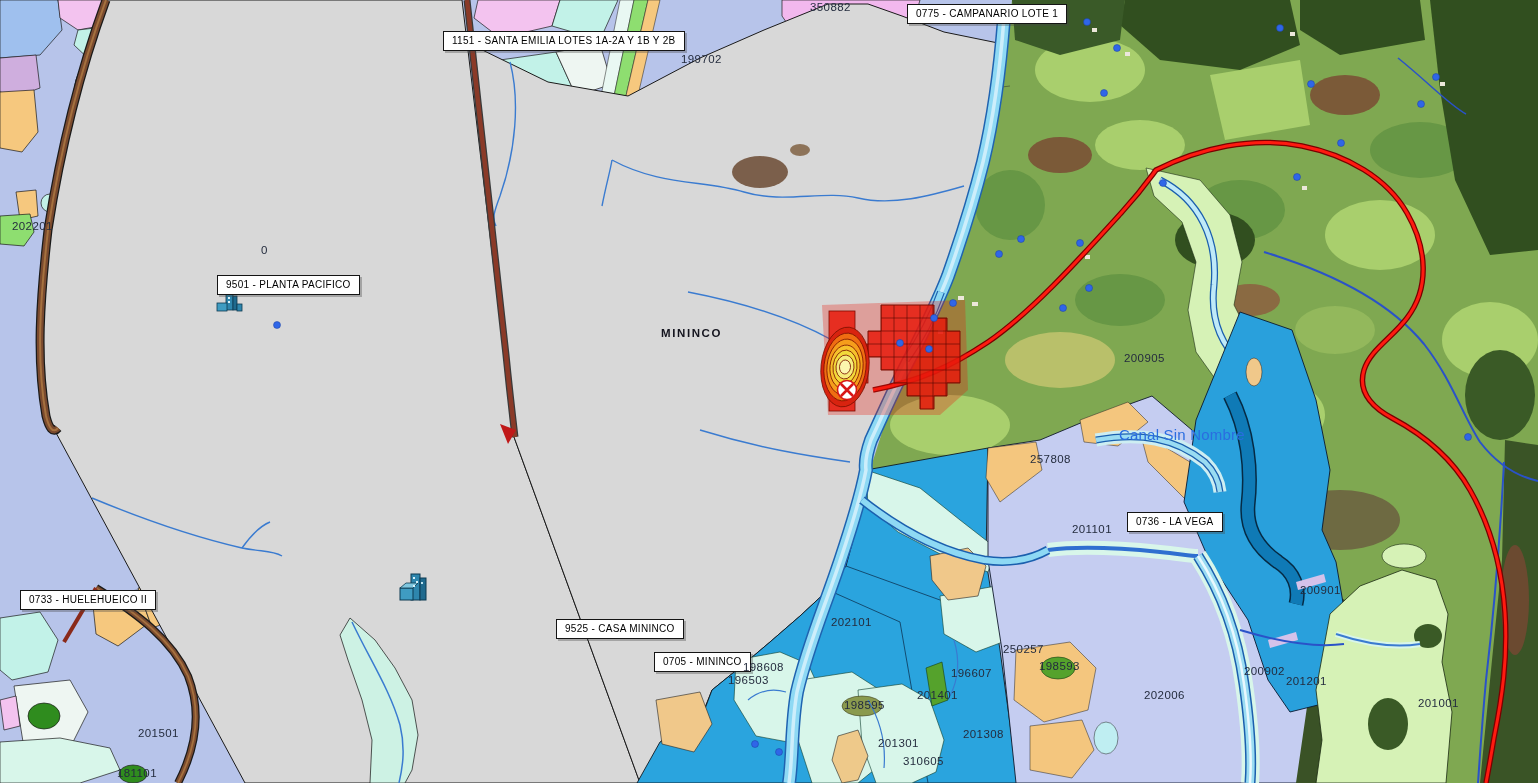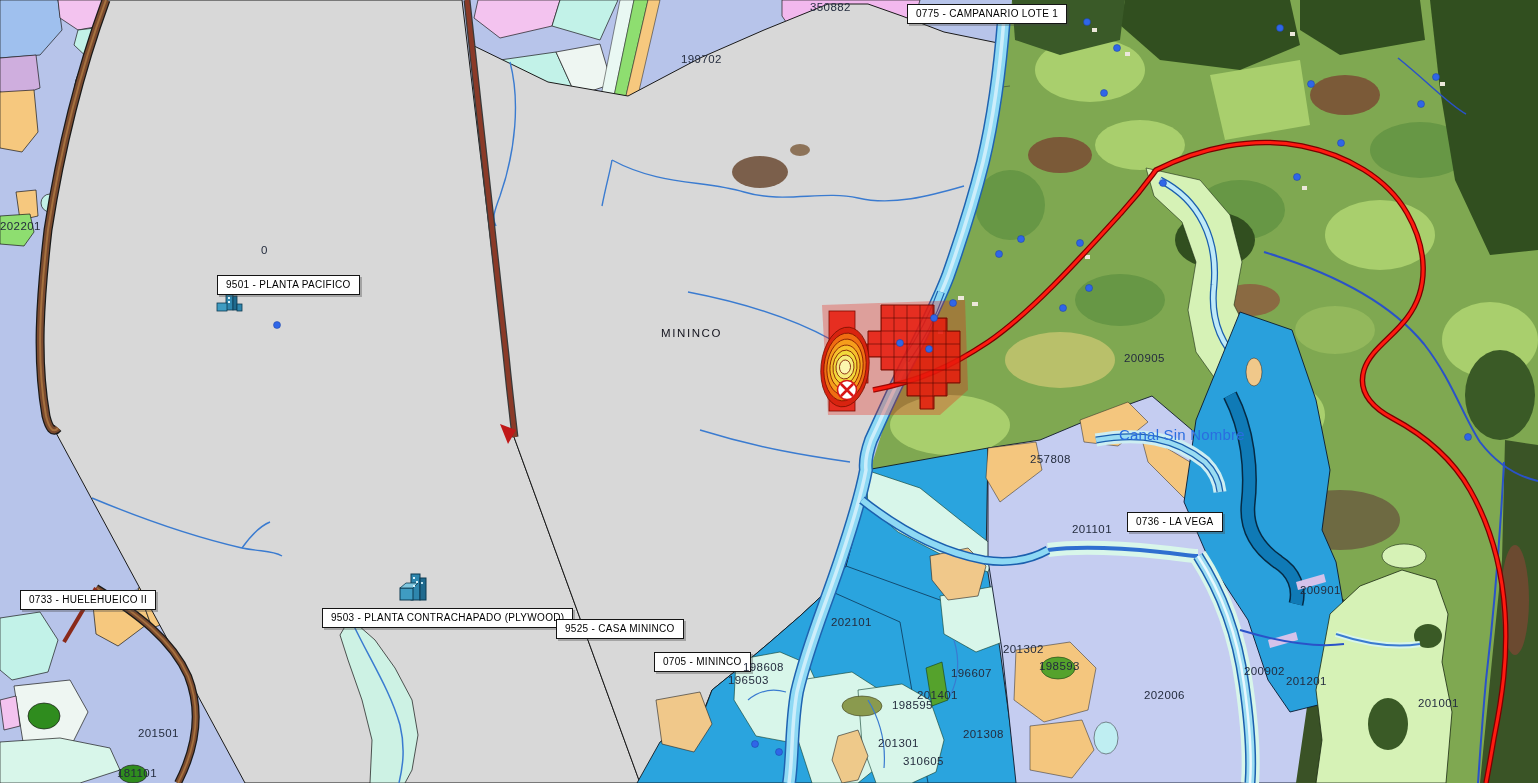--- a/index.html
+++ b/index.html
@@ -3,21 +3,21 @@
 <meta charset="utf-8">
 <style>
   html,body{margin:0;padding:0;background:#9aa4b8}
   .stage{position:relative;width:1538px;height:783px;overflow:hidden;
          font-family:"Liberation Sans",sans-serif;background:#b7c4ea}
   .stage svg.map{position:absolute;left:0;top:0}
   .lbl{position:absolute;white-space:nowrap;line-height:1}
   .box{background:#ffffff;border:1px solid #141414;padding:4px 8px;font-size:10px;
        color:#000;letter-spacing:.3px;box-shadow:2px 2px 0 rgba(70,70,70,.35)}
   .num{font-size:11.5px;color:#242c3e;letter-spacing:.4px}
-  .place{font-size:11.5px;font-weight:normal;color:#14141e;letter-spacing:1.6px}
+  .place{font-size:11.5px;font-weight:bold;color:#14141e;letter-spacing:1.6px}
   .canal{font-size:15px;color:#2a6de0;letter-spacing:.2px}
   .ovr{position:absolute}
 </style>
 </head>
 <body>
 
 <div class="stage">
 
 <svg class="map" width="1538" height="783" viewBox="0 0 1538 783">
   <defs>
@@ -308,43 +308,43 @@
   </svg>
 </div>
 
 <div class="ovr" style="left:835px;top:378px">
   <svg width="24" height="24" viewBox="0 0 24 24">
     <circle cx="12" cy="12" r="9.5" fill="#ffffff" stroke="#d81616" stroke-width="1.6"></circle>
     <path d="M6.5,6.5 L17.5,17.5 M17.5,6.5 L6.5,17.5" stroke="#d81616" stroke-width="2.6" stroke-linecap="round"></path>
   </svg>
 </div>
 
+<div class="lbl box" style="left:443px;top:31px">1151 - SANTA EMILIA LOTES 1A-2A Y 1B Y 2B</div>
 <div class="lbl box" style="left:907px;top:4px">0775 - CAMPANARIO LOTE 1</div>
 <div class="lbl box" style="left:217px;top:275px">9501 - PLANTA PACIFICO</div>
 <div class="lbl box" style="left:20px;top:590px">0733 - HUELEHUEICO II</div>
-<div class="lbl box" style="left:322px;top:608px">9503 - PLANTA CONTRACHAPADO (PLYWOOD)</div>
 <div class="lbl box" style="left:556px;top:619px">9525 - CASA MININCO</div>
 <div class="lbl box" style="left:654px;top:652px">0705 - MININCO</div>
 <div class="lbl box" style="left:1127px;top:512px">0736 - LA VEGA</div>
 
 <div class="lbl num" style="left:810px;top:2px">350882</div>
 <div class="lbl num" style="left:681px;top:54px">199702</div>
-<div class="lbl num" style="left:0px;top:221px">202201</div>
+<div class="lbl num" style="left:12px;top:221px">202201</div>
 <div class="lbl num" style="left:138px;top:728px">201501</div>
 <div class="lbl num" style="left:831px;top:617px">202101</div>
 <div class="lbl num" style="left:743px;top:662px">198608</div>
 <div class="lbl num" style="left:728px;top:675px">196503</div>
 <div class="lbl num" style="left:951px;top:668px">196607</div>
 <div class="lbl num" style="left:917px;top:690px">201401</div>
 <div class="lbl num" style="left:878px;top:738px">201301</div>
 <div class="lbl num" style="left:903px;top:756px">310605</div>
 <div class="lbl num" style="left:963px;top:729px">201308</div>
-<div class="lbl num" style="left:1003px;top:644px">201302</div>
+<div class="lbl num" style="left:1003px;top:644px">250257</div>
 <div class="lbl num" style="left:1039px;top:661px">198593</div>
-<div class="lbl num" style="left:892px;top:700px">198595</div>
+<div class="lbl num" style="left:844px;top:700px">198595</div>
 <div class="lbl num" style="left:1030px;top:454px">257808</div>
 <div class="lbl num" style="left:1072px;top:524px">201101</div>
 <div class="lbl num" style="left:1124px;top:353px">200905</div>
 <div class="lbl num" style="left:1300px;top:585px">200901</div>
 <div class="lbl num" style="left:1244px;top:666px">200902</div>
 <div class="lbl num" style="left:1286px;top:676px">201201</div>
 <div class="lbl num" style="left:1144px;top:690px">202006</div>
 <div class="lbl num" style="left:1418px;top:698px">201001</div>
 <div class="lbl num" style="left:117px;top:768px">181101</div>
 <div class="lbl num" style="left:261px;top:245px">0</div>

